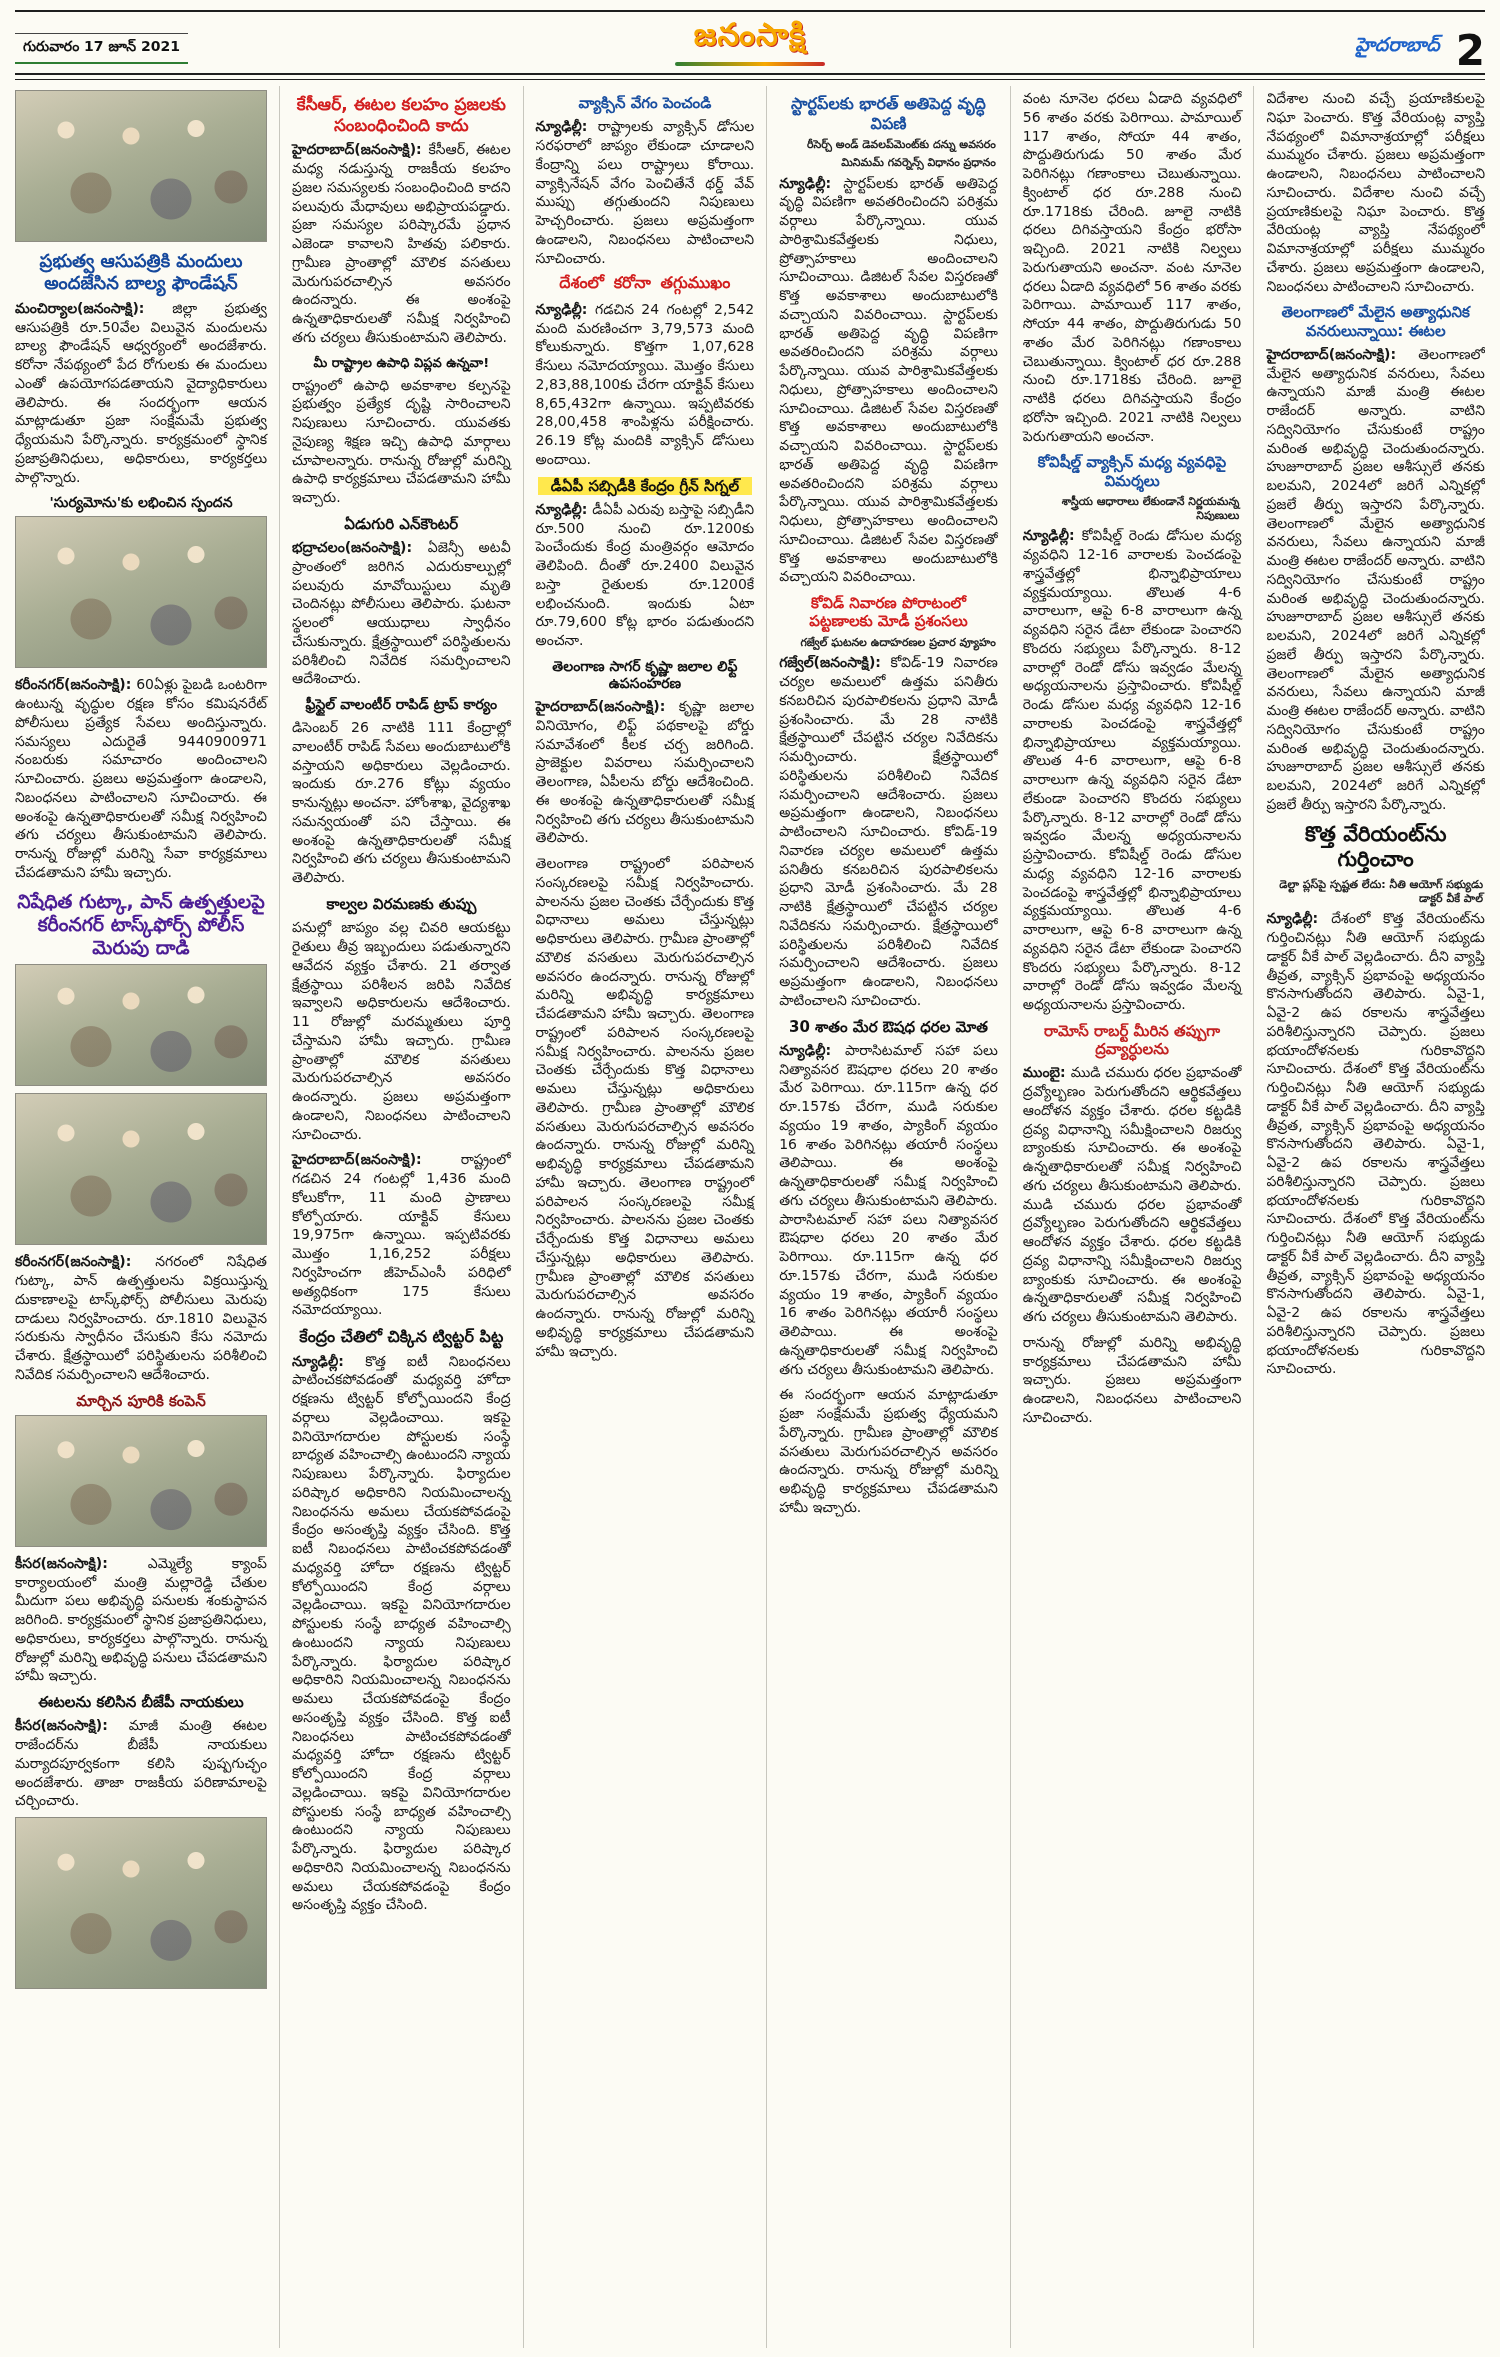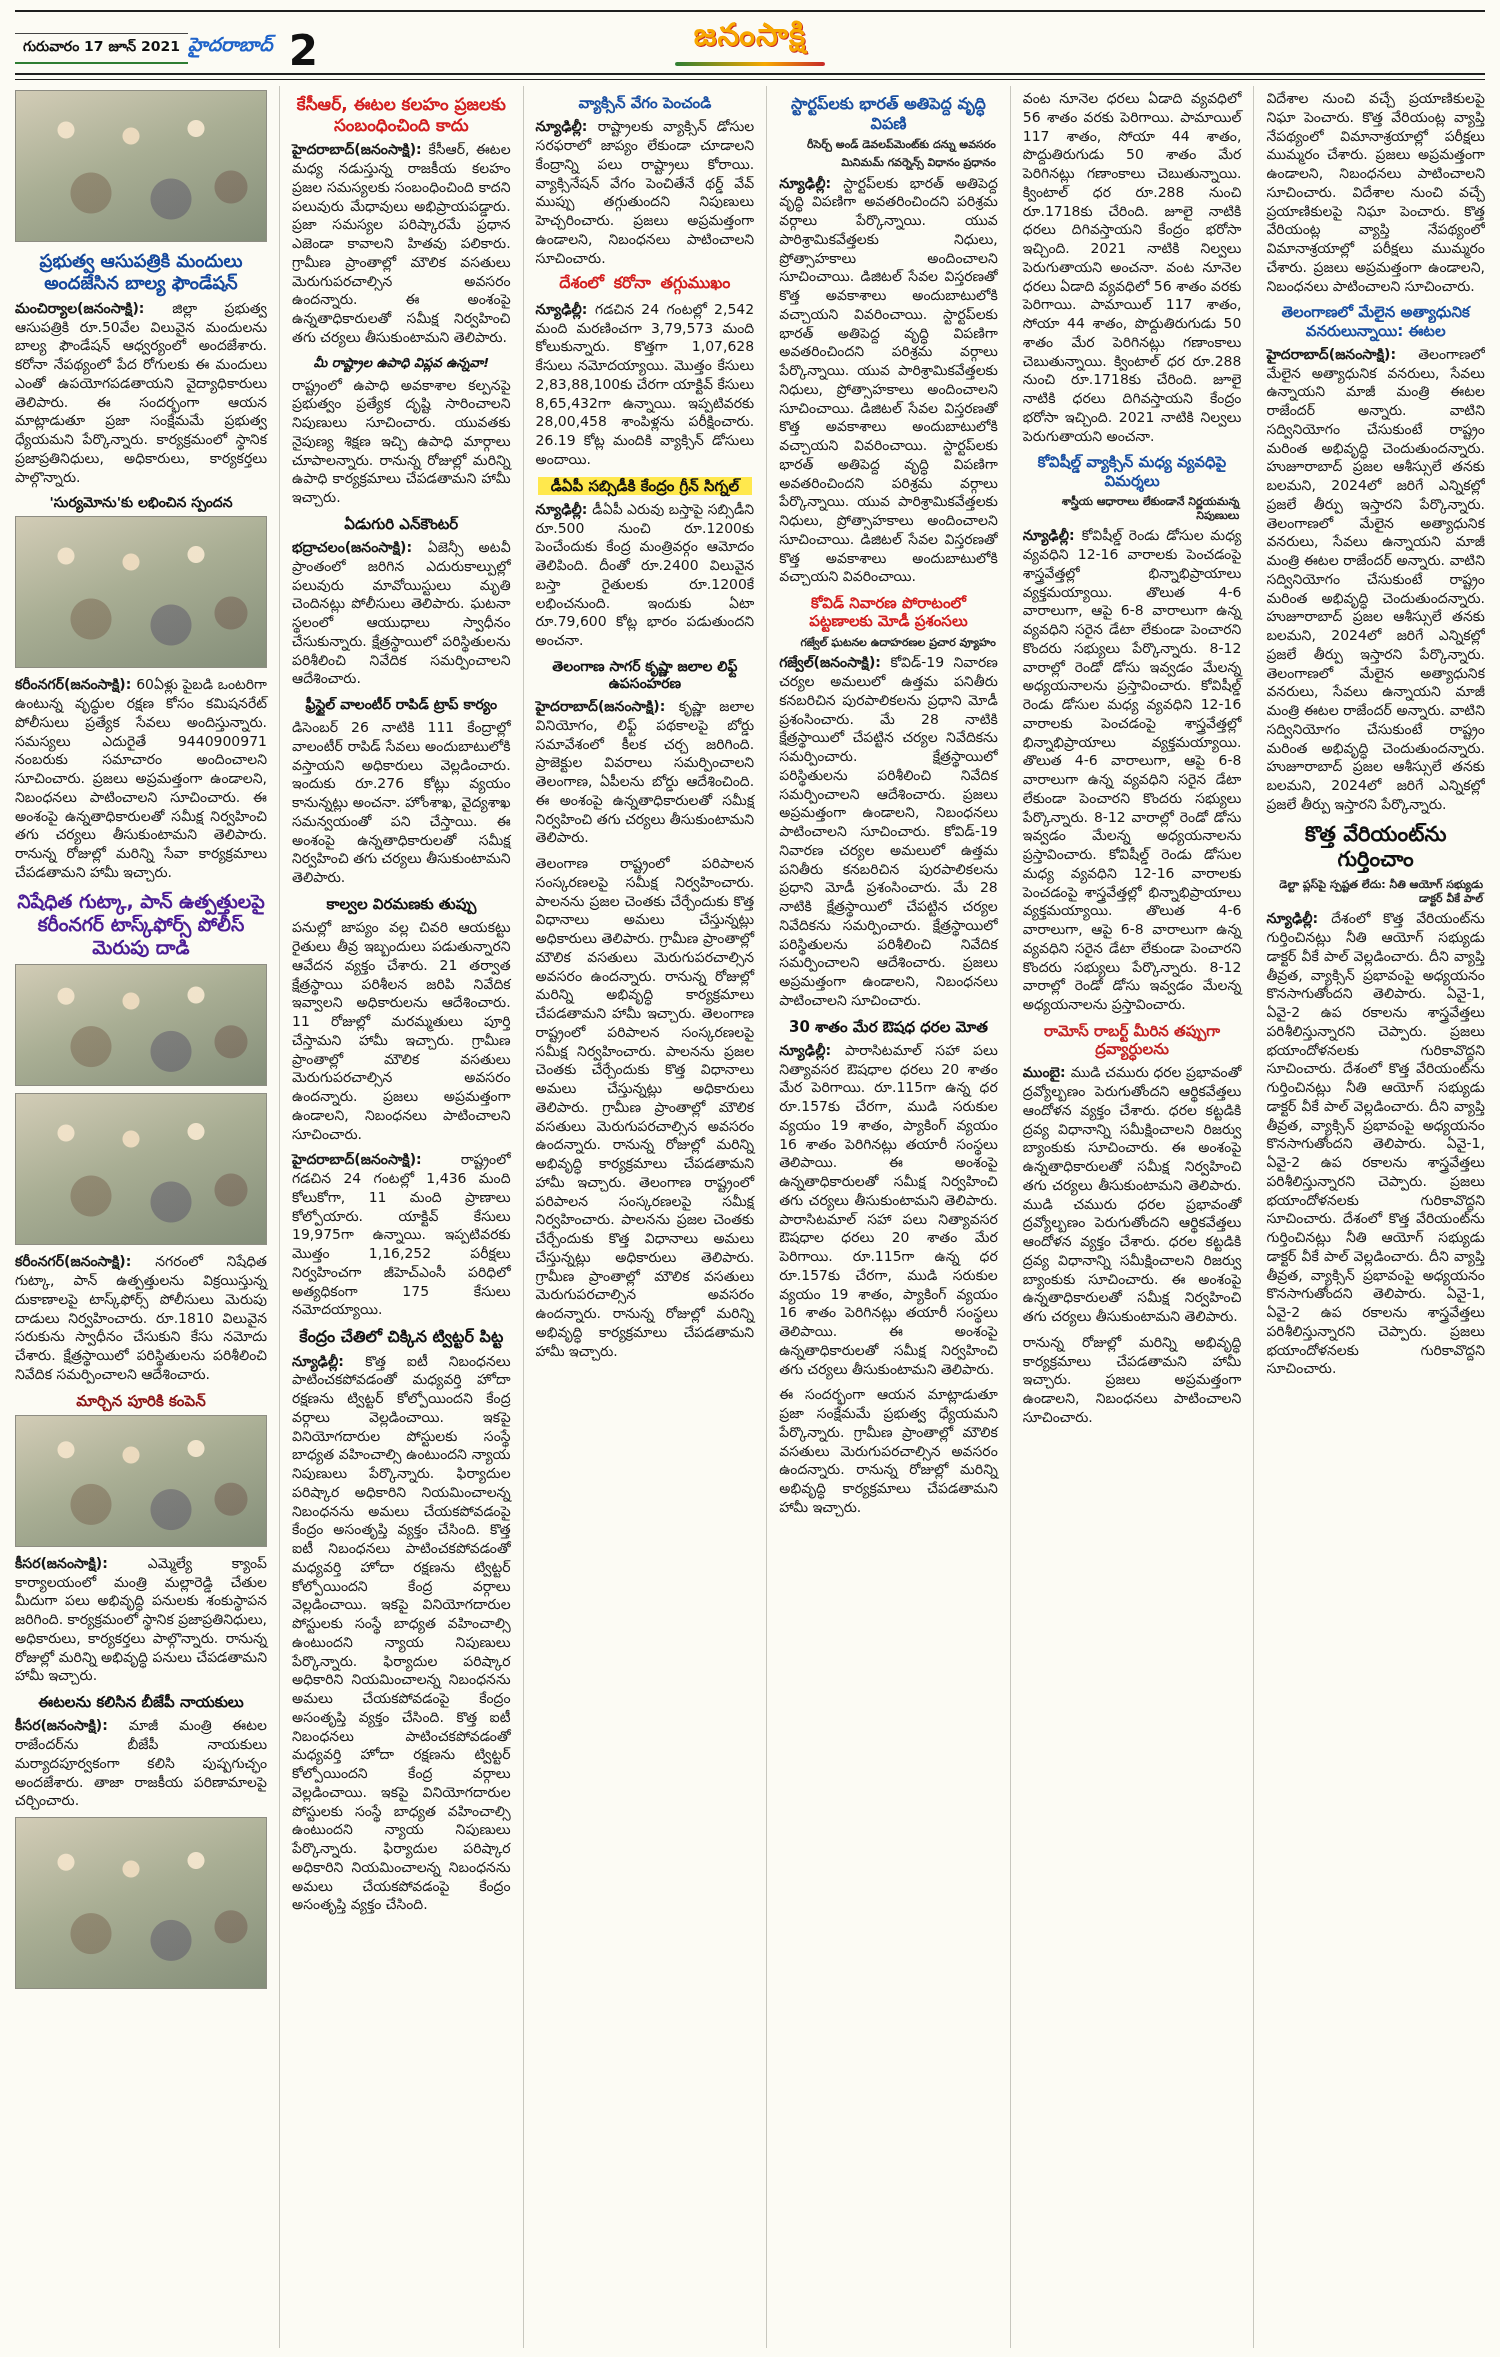--- a/index.html
+++ b/index.html
@@ -1,20 +1,20 @@
 <!DOCTYPE html>
 <html><head>
 <meta charset="utf-8">
 <style>
   html,body{margin:0;padding:0;}
   body{background:#e9e7df;font-family:"DejaVu Sans","Liberation Sans",sans-serif;}
   .page{width:1500px;height:2357px;background:#fcfbf4;margin:0 auto;padding:10px 15px 0;box-sizing:border-box;overflow:hidden;}
 
   
-  header{display:flex;align-items:flex-end;height:54px;position:relative;border-top:2px solid #1f1f1f;padding-top:4px;}
+  header{display:flex;align-items:flex-end;justify-content:space-between;height:54px;position:relative;border-top:2px solid #1f1f1f;padding-top:4px;}
   .date-block{font-size:14px;font-weight:bold;color:#101010;border-top:1px solid #444;border-bottom:2px solid #2e7d32;padding:4px 8px;margin-bottom:6px;}
   .masthead{position:absolute;left:50%;transform:translateX(-50%);bottom:4px;text-align:center;}
   .mast-text{font-size:31px;font-weight:bold;color:#f7a800;letter-spacing:1px;text-shadow:1px 1px 0 #c62828;}
   .mast-swoosh{display:block;height:4px;width:150px;margin:2px auto 0;background:linear-gradient(90deg,#2e7d32,#f7a800 60%,#c62828);border-radius:3px;}
   .edition-block{display:flex;align-items:flex-end;gap:16px;}
   .edition{font-style:italic;font-weight:bold;font-size:19px;color:#1f63c9;padding-bottom:10px;}
   .pageno{font-size:42px;font-weight:bold;color:#111;line-height:.9;}
   .rule{height:4px;border-top:2px solid #1f1f1f;border-bottom:1px solid #1f1f1f;margin:3px 0 6px;}
 
   
@@ -74,21 +74,21 @@
         <div class="hl" style="color: rgb(138, 20, 20); font-size: 15px;">మార్చిన పూరికి కంపెన్</div>
         <div class="photo" style="height: 130px;"></div>
         <p class="body"><span class="lead">కీసర(జనంసాక్షి): </span><span>ఎమ్మెల్యే క్యాంప్ కార్యాలయంలో మంత్రి మల్లారెడ్డి చేతుల మీదుగా పలు అభివృద్ధి పనులకు శంకుస్థాపన జరిగింది. కార్యక్రమంలో స్థానిక ప్రజాప్రతినిధులు, అధికారులు, కార్యకర్తలు పాల్గొన్నారు. రానున్న రోజుల్లో మరిన్ని అభివృద్ధి పనులు చేపడతామని హామీ ఇచ్చారు. </span></p>
         <div class="hl" style="color: rgb(17, 17, 17); font-size: 15px;">ఈటలను కలిసిన బీజేపీ నాయకులు</div>
         <p class="body"><span class="lead">కీసర(జనంసాక్షి): </span><span>మాజీ మంత్రి ఈటల రాజేందర్‌ను బీజేపీ నాయకులు మర్యాదపూర్వకంగా కలిసి పుష్పగుచ్ఛం అందజేశారు. తాజా రాజకీయ పరిణామాలపై చర్చించారు. </span></p>
         <div class="photo" style="height: 170px;"></div>
       </div>
       <div class="col">
         <div class="hl" style="color: rgb(210, 31, 31); font-size: 17px;">కేసీఆర్, ఈటల కలహం ప్రజలకు సంబంధించింది కాదు</div>
         <p class="body"><span class="lead">హైదరాబాద్(జనంసాక్షి): </span><span>కేసీఆర్, ఈటల మధ్య నడుస్తున్న రాజకీయ కలహం ప్రజల సమస్యలకు సంబంధించింది కాదని పలువురు మేధావులు అభిప్రాయపడ్డారు. ప్రజా సమస్యల పరిష్కారమే ప్రధాన ఎజెండా కావాలని హితవు పలికారు. గ్రామీణ ప్రాంతాల్లో మౌలిక వసతులు మెరుగుపరచాల్సిన అవసరం ఉందన్నారు. ఈ అంశంపై ఉన్నతాధికారులతో సమీక్ష నిర్వహించి తగు చర్యలు తీసుకుంటామని తెలిపారు. </span></p>
-        <div class="hl" style="color: rgb(17, 17, 17); font-size: 13px; font-style: italic;">మీ రాష్ట్రాల ఉపాధి విప్లవ ఉన్నవా!</div>
+        <div class="hl" style="color: rgb(17, 17, 17); font-size: 13px;">మీ రాష్ట్రాల ఉపాధి విప్లవ ఉన్నవా!</div>
         <p class="body"><span>రాష్ట్రంలో ఉపాధి అవకాశాల కల్పనపై ప్రభుత్వం ప్రత్యేక దృష్టి సారించాలని నిపుణులు సూచించారు. యువతకు నైపుణ్య శిక్షణ ఇచ్చి ఉపాధి మార్గాలు చూపాలన్నారు. రానున్న రోజుల్లో మరిన్ని ఉపాధి కార్యక్రమాలు చేపడతామని హామీ ఇచ్చారు. </span></p>
         <div class="hl" style="color: rgb(17, 17, 17); font-size: 15px;">ఏడుగురి ఎన్‌కౌంటర్</div>
         <p class="body"><span class="lead">భద్రాచలం(జనంసాక్షి): </span><span>ఏజెన్సీ అటవీ ప్రాంతంలో జరిగిన ఎదురుకాల్పుల్లో పలువురు మావోయిస్టులు మృతి చెందినట్లు పోలీసులు తెలిపారు. ఘటనా స్థలంలో ఆయుధాలు స్వాధీనం చేసుకున్నారు. క్షేత్రస్థాయిలో పరిస్థితులను పరిశీలించి నివేదిక సమర్పించాలని ఆదేశించారు. </span></p>
         <div class="hl" style="color: rgb(17, 17, 17); font-size: 14px;">ఫ్రీస్టైల్ వాలంటీర్ రాపిడ్ ట్రాప్ కార్యం</div>
         <p class="body"><span>డిసెంబర్ 26 నాటికి 111 కేంద్రాల్లో వాలంటీర్ రాపిడ్ సేవలు అందుబాటులోకి వస్తాయని అధికారులు వెల్లడించారు. ఇందుకు రూ.276 కోట్లు వ్యయం కానున్నట్లు అంచనా. హోంశాఖ, వైద్యశాఖ సమన్వయంతో పని చేస్తాయి. ఈ అంశంపై ఉన్నతాధికారులతో సమీక్ష నిర్వహించి తగు చర్యలు తీసుకుంటామని తెలిపారు. </span></p>
         <div class="hl" style="color: rgb(17, 17, 17); font-size: 15px;">కాల్వల విరమణకు తుప్పు</div>
         <p class="body"><span>పనుల్లో జాప్యం వల్ల చివరి ఆయకట్టు రైతులు తీవ్ర ఇబ్బందులు పడుతున్నారని ఆవేదన వ్యక్తం చేశారు. 21 తర్వాత క్షేత్రస్థాయి పరిశీలన జరిపి నివేదిక ఇవ్వాలని అధికారులను ఆదేశించారు. 11 రోజుల్లో మరమ్మతులు పూర్తి చేస్తామని హామీ ఇచ్చారు. గ్రామీణ ప్రాంతాల్లో మౌలిక వసతులు మెరుగుపరచాల్సిన అవసరం ఉందన్నారు. ప్రజలు అప్రమత్తంగా ఉండాలని, నిబంధనలు పాటించాలని సూచించారు. </span></p>
         <p class="body"><span class="lead">హైదరాబాద్(జనంసాక్షి): </span><span>రాష్ట్రంలో గడచిన 24 గంటల్లో 1,436 మంది కోలుకోగా, 11 మంది ప్రాణాలు కోల్పోయారు. యాక్టివ్ కేసులు 19,975గా ఉన్నాయి. ఇప్పటివరకు మొత్తం 1,16,252 పరీక్షలు నిర్వహించగా జీహెచ్ఎంసీ పరిధిలో అత్యధికంగా 175 కేసులు నమోదయ్యాయి. </span></p>
         <div class="hl" style="color: rgb(17, 17, 17); font-size: 16px;">కేంద్రం చేతిలో చిక్కిన ట్విట్టర్ పిట్ట</div>
         <p class="body"><span class="lead">న్యూఢిల్లీ: </span><span>కొత్త ఐటీ నిబంధనలు పాటించకపోవడంతో మధ్యవర్తి హోదా రక్షణను ట్విట్టర్ కోల్పోయిందని కేంద్ర వర్గాలు వెల్లడించాయి. ఇకపై వినియోగదారుల పోస్టులకు సంస్థే బాధ్యత వహించాల్సి ఉంటుందని న్యాయ నిపుణులు పేర్కొన్నారు. ఫిర్యాదుల పరిష్కార అధికారిని నియమించాలన్న నిబంధనను అమలు చేయకపోవడంపై కేంద్రం అసంతృప్తి వ్యక్తం చేసింది. కొత్త ఐటీ నిబంధనలు పాటించకపోవడంతో మధ్యవర్తి హోదా రక్షణను ట్విట్టర్ కోల్పోయిందని కేంద్ర వర్గాలు వెల్లడించాయి. ఇకపై వినియోగదారుల పోస్టులకు సంస్థే బాధ్యత వహించాల్సి ఉంటుందని న్యాయ నిపుణులు పేర్కొన్నారు. ఫిర్యాదుల పరిష్కార అధికారిని నియమించాలన్న నిబంధనను అమలు చేయకపోవడంపై కేంద్రం అసంతృప్తి వ్యక్తం చేసింది. కొత్త ఐటీ నిబంధనలు పాటించకపోవడంతో మధ్యవర్తి హోదా రక్షణను ట్విట్టర్ కోల్పోయిందని కేంద్ర వర్గాలు వెల్లడించాయి. ఇకపై వినియోగదారుల పోస్టులకు సంస్థే బాధ్యత వహించాల్సి ఉంటుందని న్యాయ నిపుణులు పేర్కొన్నారు. ఫిర్యాదుల పరిష్కార అధికారిని నియమించాలన్న నిబంధనను అమలు చేయకపోవడంపై కేంద్రం అసంతృప్తి వ్యక్తం చేసింది. </span></p>

